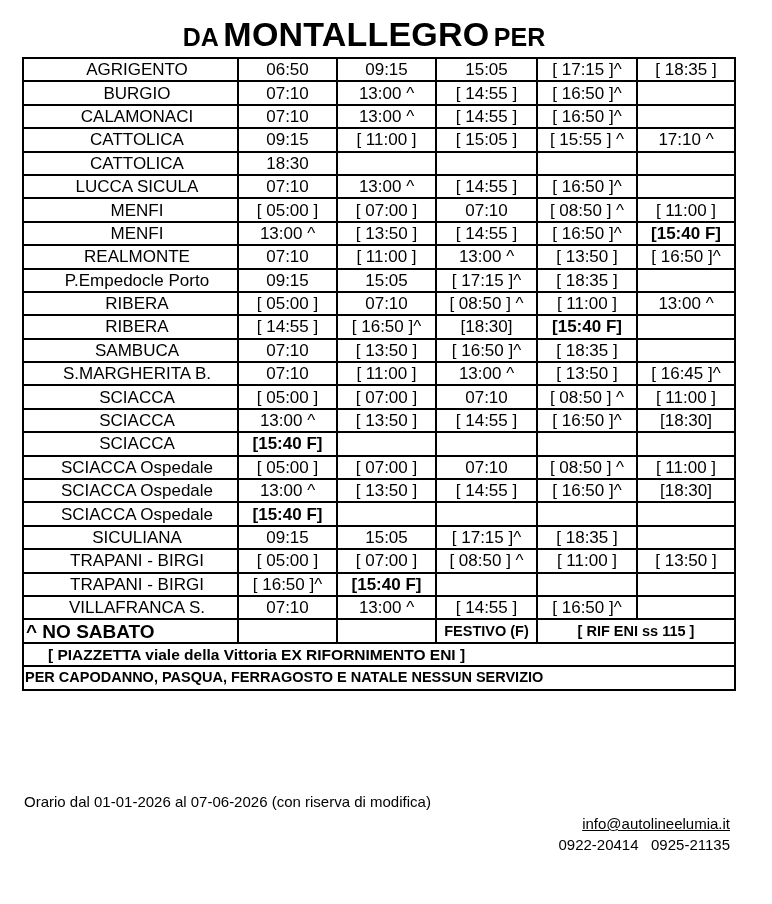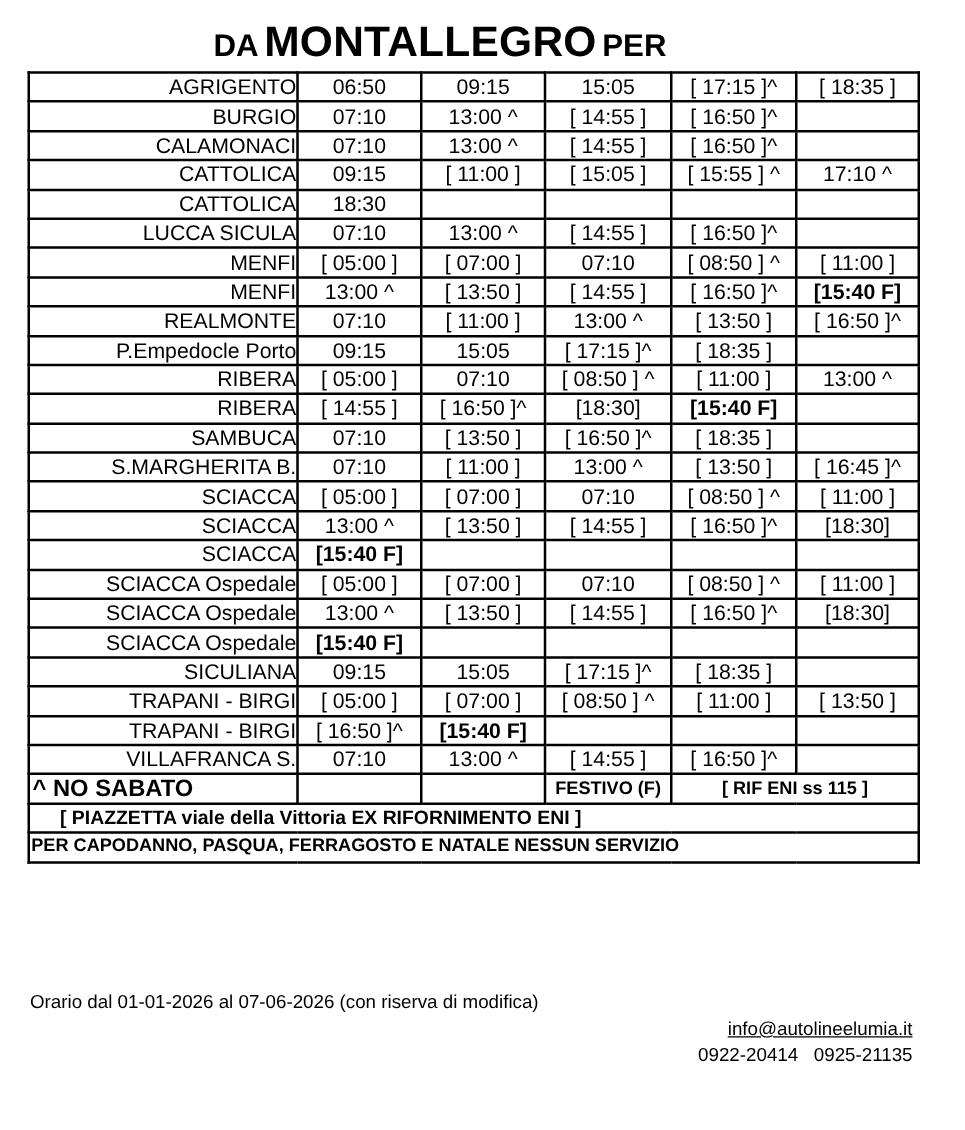--- a/index.html
+++ b/index.html
@@ -1,34 +1,34 @@
 <!DOCTYPE html>
 <html><head>
 <meta charset="utf-8">
 <style>
   html, body { margin: 0; padding: 0; background: #ffffff; }
   body {
     width: 772px; height: 904px; position: relative; overflow: hidden;
     font-family: "Liberation Sans", sans-serif; color: #000;
   }
   .title {
-    position: absolute; left: 0; width: 624px; top: 14px;
+    position: absolute; left: 12px; width: 624px; top: 14px;
     text-align: center; font-weight: bold; line-height: 40px; white-space: nowrap; padding-left: 40px;
   }
   .title .small { font-size: 25px; }
   .title .big { font-size: 34px; letter-spacing: 0.2px; }
   table.sched {
     position: absolute; left: 22px; top: 57px;
     border-collapse: collapse; table-layout: fixed; width: 712px;
   }
   table.sched td {
     border: 2px solid #000; height: 21.4px; padding: 0; font-size: 17px;
     white-space: nowrap; overflow: hidden; text-align: center; line-height: 21px;
   }
-  table.sched td.dest { text-align: right; padding-left: 13px; }
+  table.sched td.dest { text-align: center; padding-left: 13px; }
   td.b { font-weight: bold; margin-left: 48px; }
   td.nosab { font-weight: bold; font-size: 19px !important; text-align: left !important; padding-left: 2px !important; }
   td.small-b { font-weight: bold; font-size: 14.5px !important; }
   tr.wide td { text-align: left !important; font-weight: bold; }
   tr.wide td.piaz { font-size: 15.5px !important; padding-left: 24px !important; }
   tr.wide td.perc { font-size: 14.5px !important; padding-left: 1px !important; }
   .footer-note { position: absolute; left: 24px; top: 793px; font-size: 15px; }
   .contacts { position: absolute; right: 42px; top: 814px; text-align: right; font-size: 15px; line-height: 20.5px; }
   .contacts .lnk { text-decoration: underline; }
 </style>

